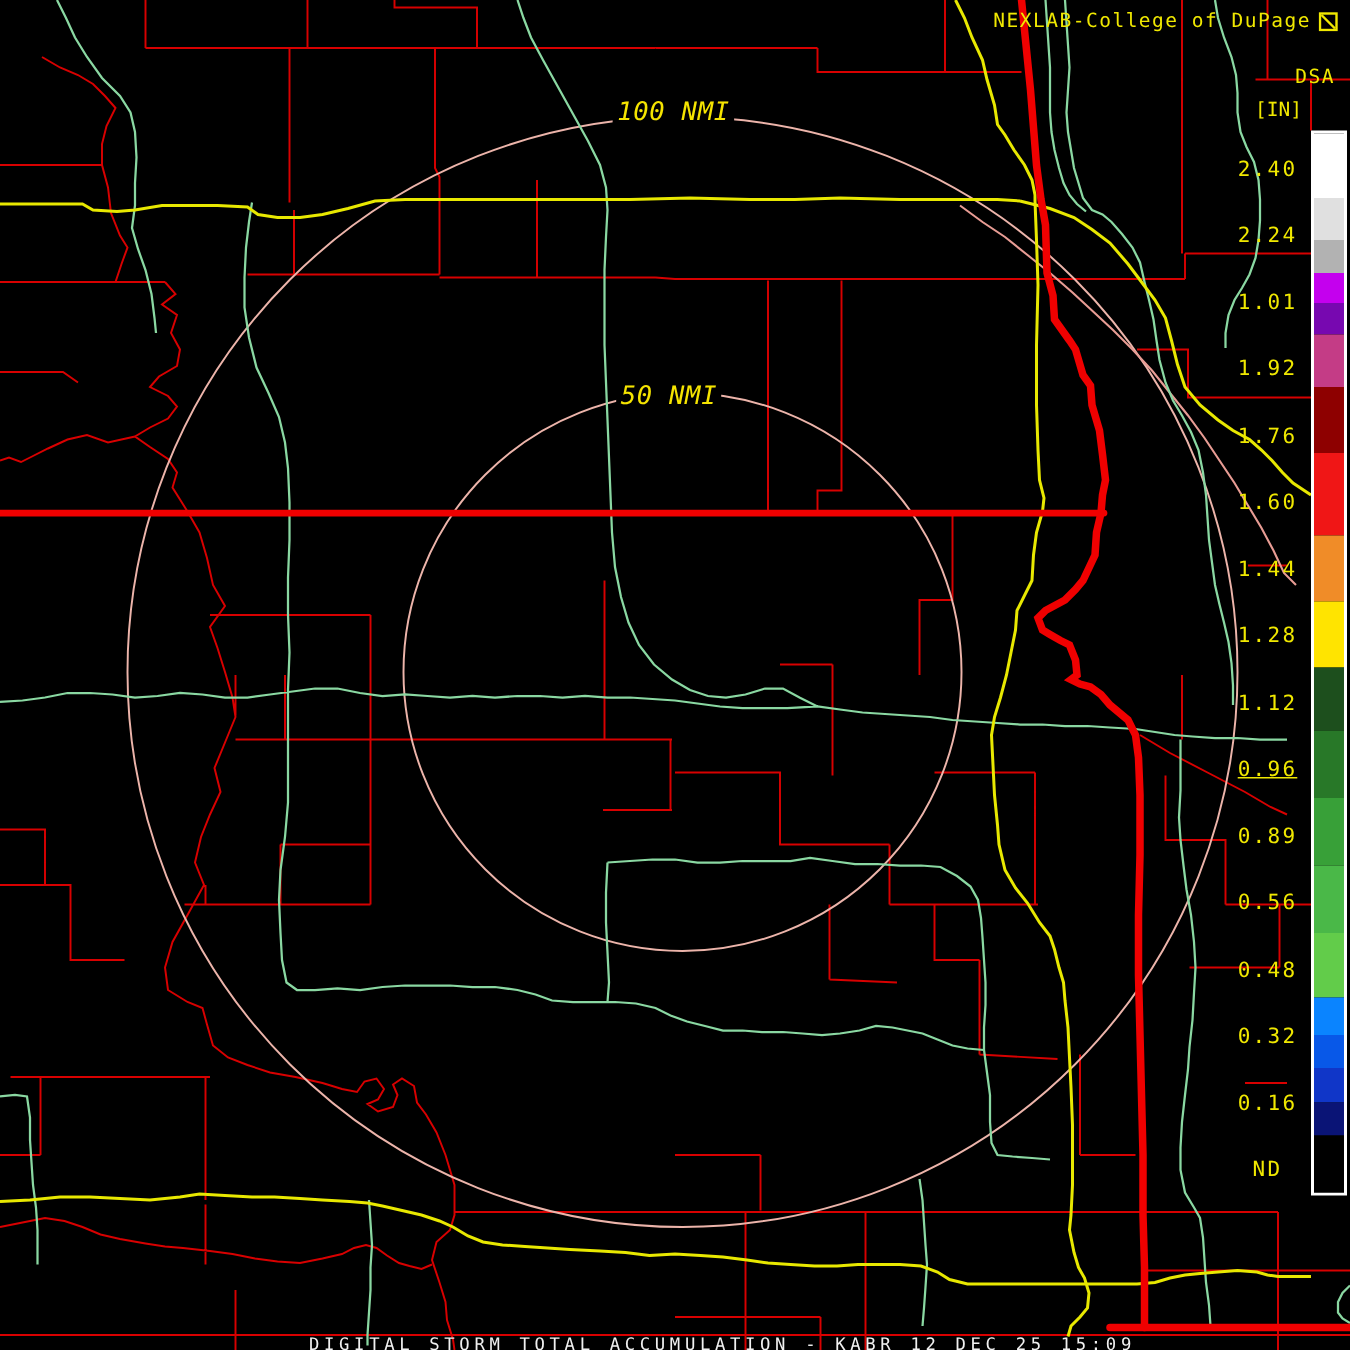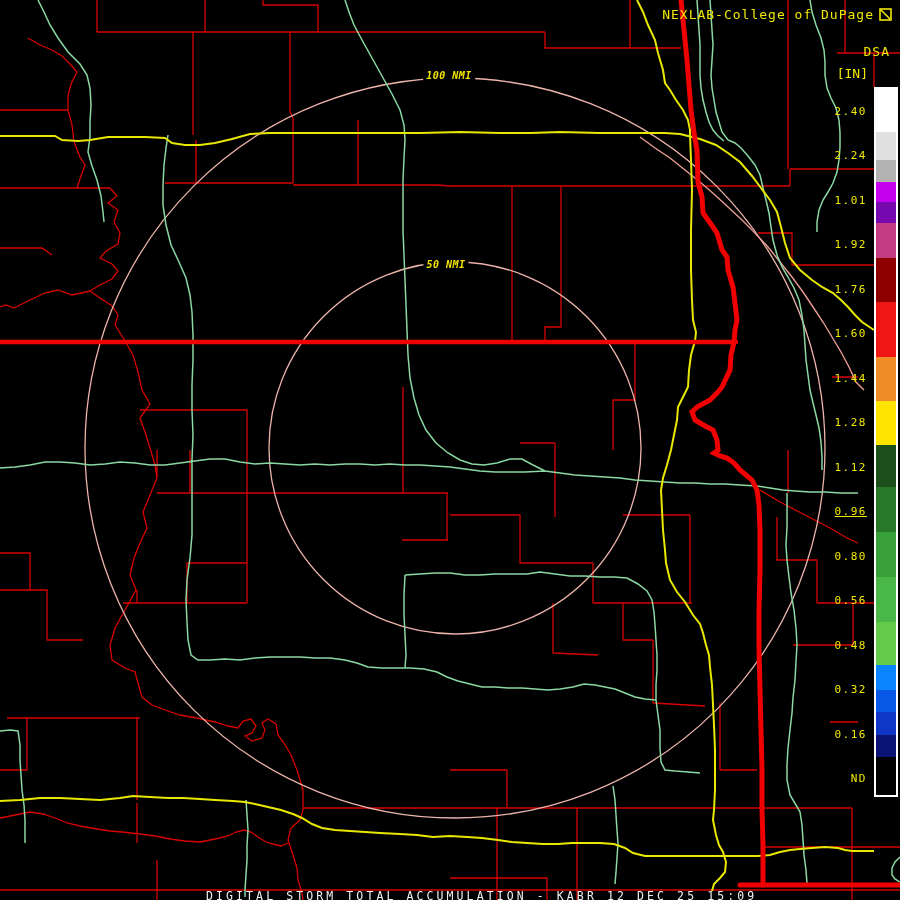--- a/index.html
+++ b/index.html
@@ -12,29 +12,29 @@
   .green{stroke:#8ad8a2;stroke-width:1.5;fill:none;}
   .yellowline{stroke:#e8e800;stroke-width:2;fill:none;}
   .salmon{stroke:#e89c94;stroke-width:1.4;fill:none;}
   .ring{stroke:#ecb4aa;stroke-width:1.3;fill:none;}
   
   .ovl{position:absolute;white-space:nowrap;}
   .title{color:#f0e800;font-size:13px;letter-spacing:1px;top:7px;right:26px;}
   .logo{position:absolute;top:6px;right:8px;}
   .prodcode{color:#f0e800;font-size:13px;letter-spacing:1px;top:44px;right:10px;}
   .produnits{color:#f0e800;font-size:13px;letter-spacing:0px;top:66px;right:32px;}
-  .ringlabel{color:#f5e400;font-size:10px;font-weight:bold;font-style:italic;
+  .ringlabel{color:#f5e400;font-size:17px;font-weight:normal;font-style:italic;
              letter-spacing:0.5px;background:#000;padding:0 3px;transform:translate(-50%,-50%);}
   .caption{color:#f0f0f0;font-size:11.5px;letter-spacing:3.1px;top:888.5px;left:206px;}
   
   .cbar{position:absolute;left:874px;top:87px;width:20px;background:#000;
         border:2px solid #fff;}
   .cb-seg{width:20px;}
-  .cb-label{position:absolute;color:#f0e800;font-size:11px;letter-spacing:1.5px;
-            width:44px;text-align:right;right:33px;}
+  .cb-label{position:absolute;color:#f0e800;font-size:14px;letter-spacing:1.5px;
+            width:44px;text-align:center;right:33px;}
 </style>
 </head>
 <body>
 
 <div class="stage">
 
   <svg class="map" width="900" height="900" viewBox="0 0 900 900">
 
     <path class="county" d="
       M97,0 L97,32 M97,32 L437,32 M205,0 L205,32 M263,0 L263,5 L318,5 L318,32
@@ -169,21 +169,21 @@
       <div class="cb-label" style="top: 105px;">2.40</div>
       <div class="cb-label" style="top: 149.47px;">2.24</div>
       <div class="cb-label" style="top: 193.94px;">1.01</div>
       <div class="cb-label" style="top: 238.41px;">1.92</div>
       <div class="cb-label" style="top: 282.88px;">1.76</div>
       <div class="cb-label" style="top: 327.35px;">1.60</div>
       <div class="cb-label" style="top: 371.82px;">1.44</div>
       <div class="cb-label" style="top: 416.29px;">1.28</div>
       <div class="cb-label" style="top: 460.76px;">1.12</div>
       <div class="cb-label" style="top: 505.23px; text-decoration: underline;">0.96</div>
-      <div class="cb-label" style="top: 549.7px;">0.80</div>
+      <div class="cb-label" style="top: 549.7px;">0.89</div>
       <div class="cb-label" style="top: 594.17px;">0.56</div>
       <div class="cb-label" style="top: 638.64px;">0.48</div>
       <div class="cb-label" style="top: 683.11px;">0.32</div>
       <div class="cb-label" style="top: 727.58px;">0.16</div>
       <div class="cb-label" style="top: 772.05px;">ND</div>
     </div>
 
   <div class="ovl title">NEXLAB-College of DuPage</div>
   <span class="logo">
     <svg width="13" height="13" viewBox="0 0 13 13">

